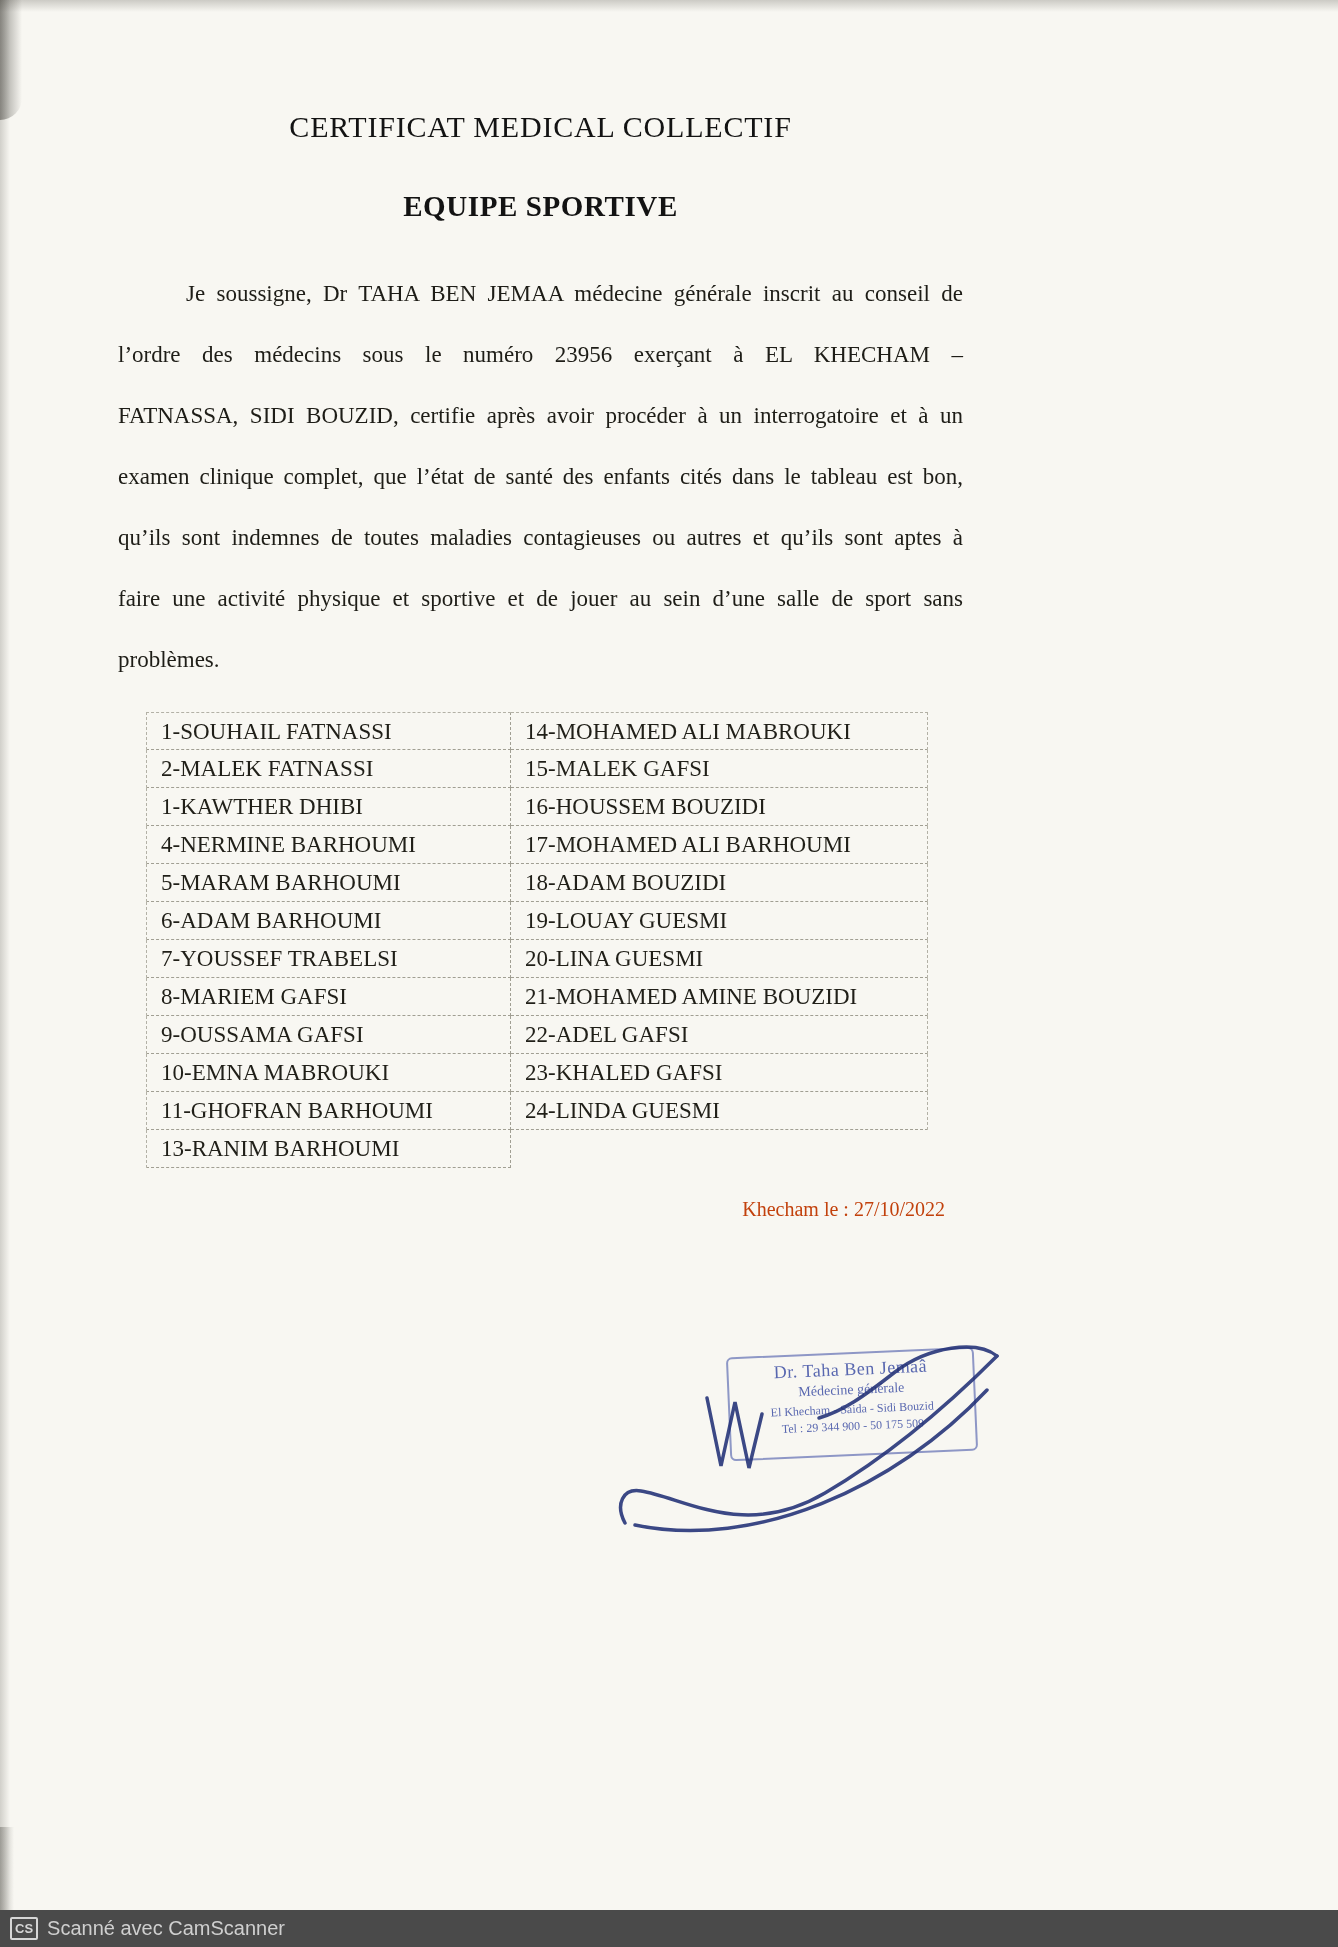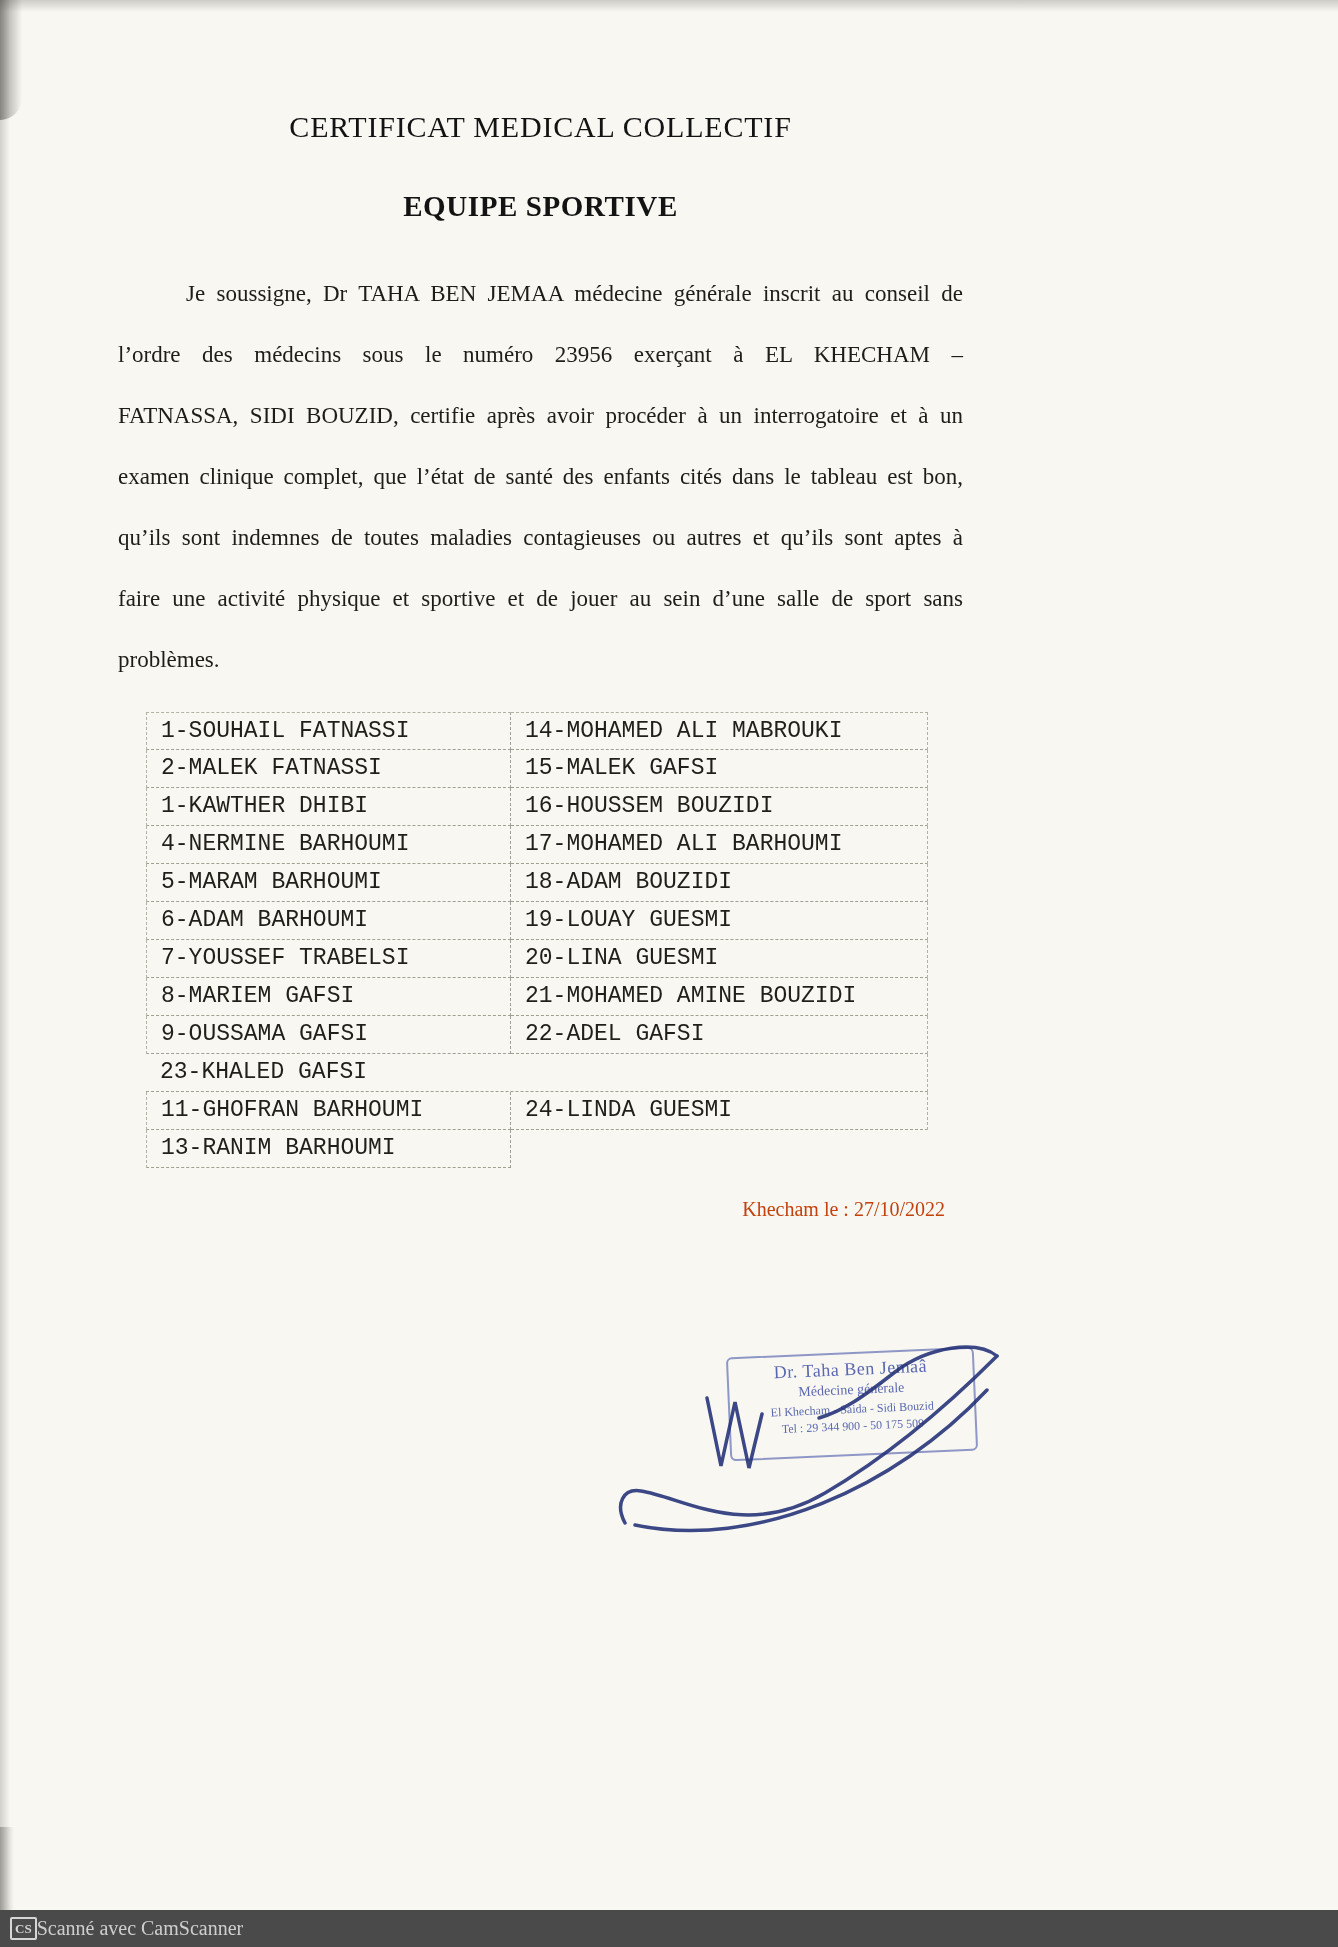--- a/index.html
+++ b/index.html
@@ -43,21 +43,20 @@
     margin: 40px 0 0 0;
     font-size: 23px; line-height: 61px;
     text-align: justify; text-indent: 68px;
     word-spacing: 4px;
     color: #1e1d17;
   }
   .roster {
     margin: 22px 0 0 28px;
     width: 782px;
     border-collapse: collapse;
-    font-family: Liberation Mono, monospace;
   }
   .trow { display: flex; height: 38px; }
   .tcell {
     box-sizing: border-box;
     font-size: 23px; line-height: 37px;
     padding-left: 14px;
     white-space: nowrap; overflow: hidden;
     border-bottom: 1px dashed #a19f93;
     color: #201f18;
   }
@@ -90,23 +89,23 @@
   .stamp .s1 { font-size: 18px; letter-spacing: .5px; }
   .stamp .s2 { font-size: 14px; margin-top: 2px; }
   .stamp .s3 { font-size: 12px; margin-top: 4px; }
   .stamp .s4 { font-size: 12px; margin-top: 2px; }
 
   .signature-svg { position: absolute; left: 595px; top: 1318px; }
 
   .camscanner-bar {
     position: absolute; left: 0; bottom: 0; width: 100%; height: 37px;
     background: #4a4a4a;
-    display: flex; align-items: center; 
+    display: flex; align-items: center; gap: 9px;
     padding-left: 10px; box-sizing: border-box;
-    font-family: Liberation Serif, serif;
+    font-family: Liberation Sans, sans-serif;
   }
   .cs-badge {
     border: 2px solid #d6d6d6; color: #d6d6d6;
     font-size: 13px; font-weight: bold;
     padding: 0 3px; height: 19px; line-height: 19px;
     border-radius: 2px;
   }
   .cs-text { color: #cfcfcf; font-size: 20px; }
 </style>
 </head>
@@ -156,20 +155,21 @@
       </div>
       <div class="trow">
         <div class="tcell left">8-MARIEM GAFSI</div>
         <div class="tcell right">21-MOHAMED AMINE BOUZIDI</div>
       </div>
       <div class="trow">
         <div class="tcell left">9-OUSSAMA GAFSI</div>
         <div class="tcell right">22-ADEL GAFSI</div>
       </div>
       <div class="trow">
+        <div class="tcell left">10-EMNA MABROUKI</div>
         <div class="tcell right">23-KHALED GAFSI</div>
       </div>
       <div class="trow">
         <div class="tcell left">11-GHOFRAN BARHOUMI</div>
         <div class="tcell right">24-LINDA GUESMI</div>
       </div>
       <div class="trow last">
         <div class="tcell left">13-RANIM BARHOUMI</div>
         <div class="tcell right"></div>
       </div>

